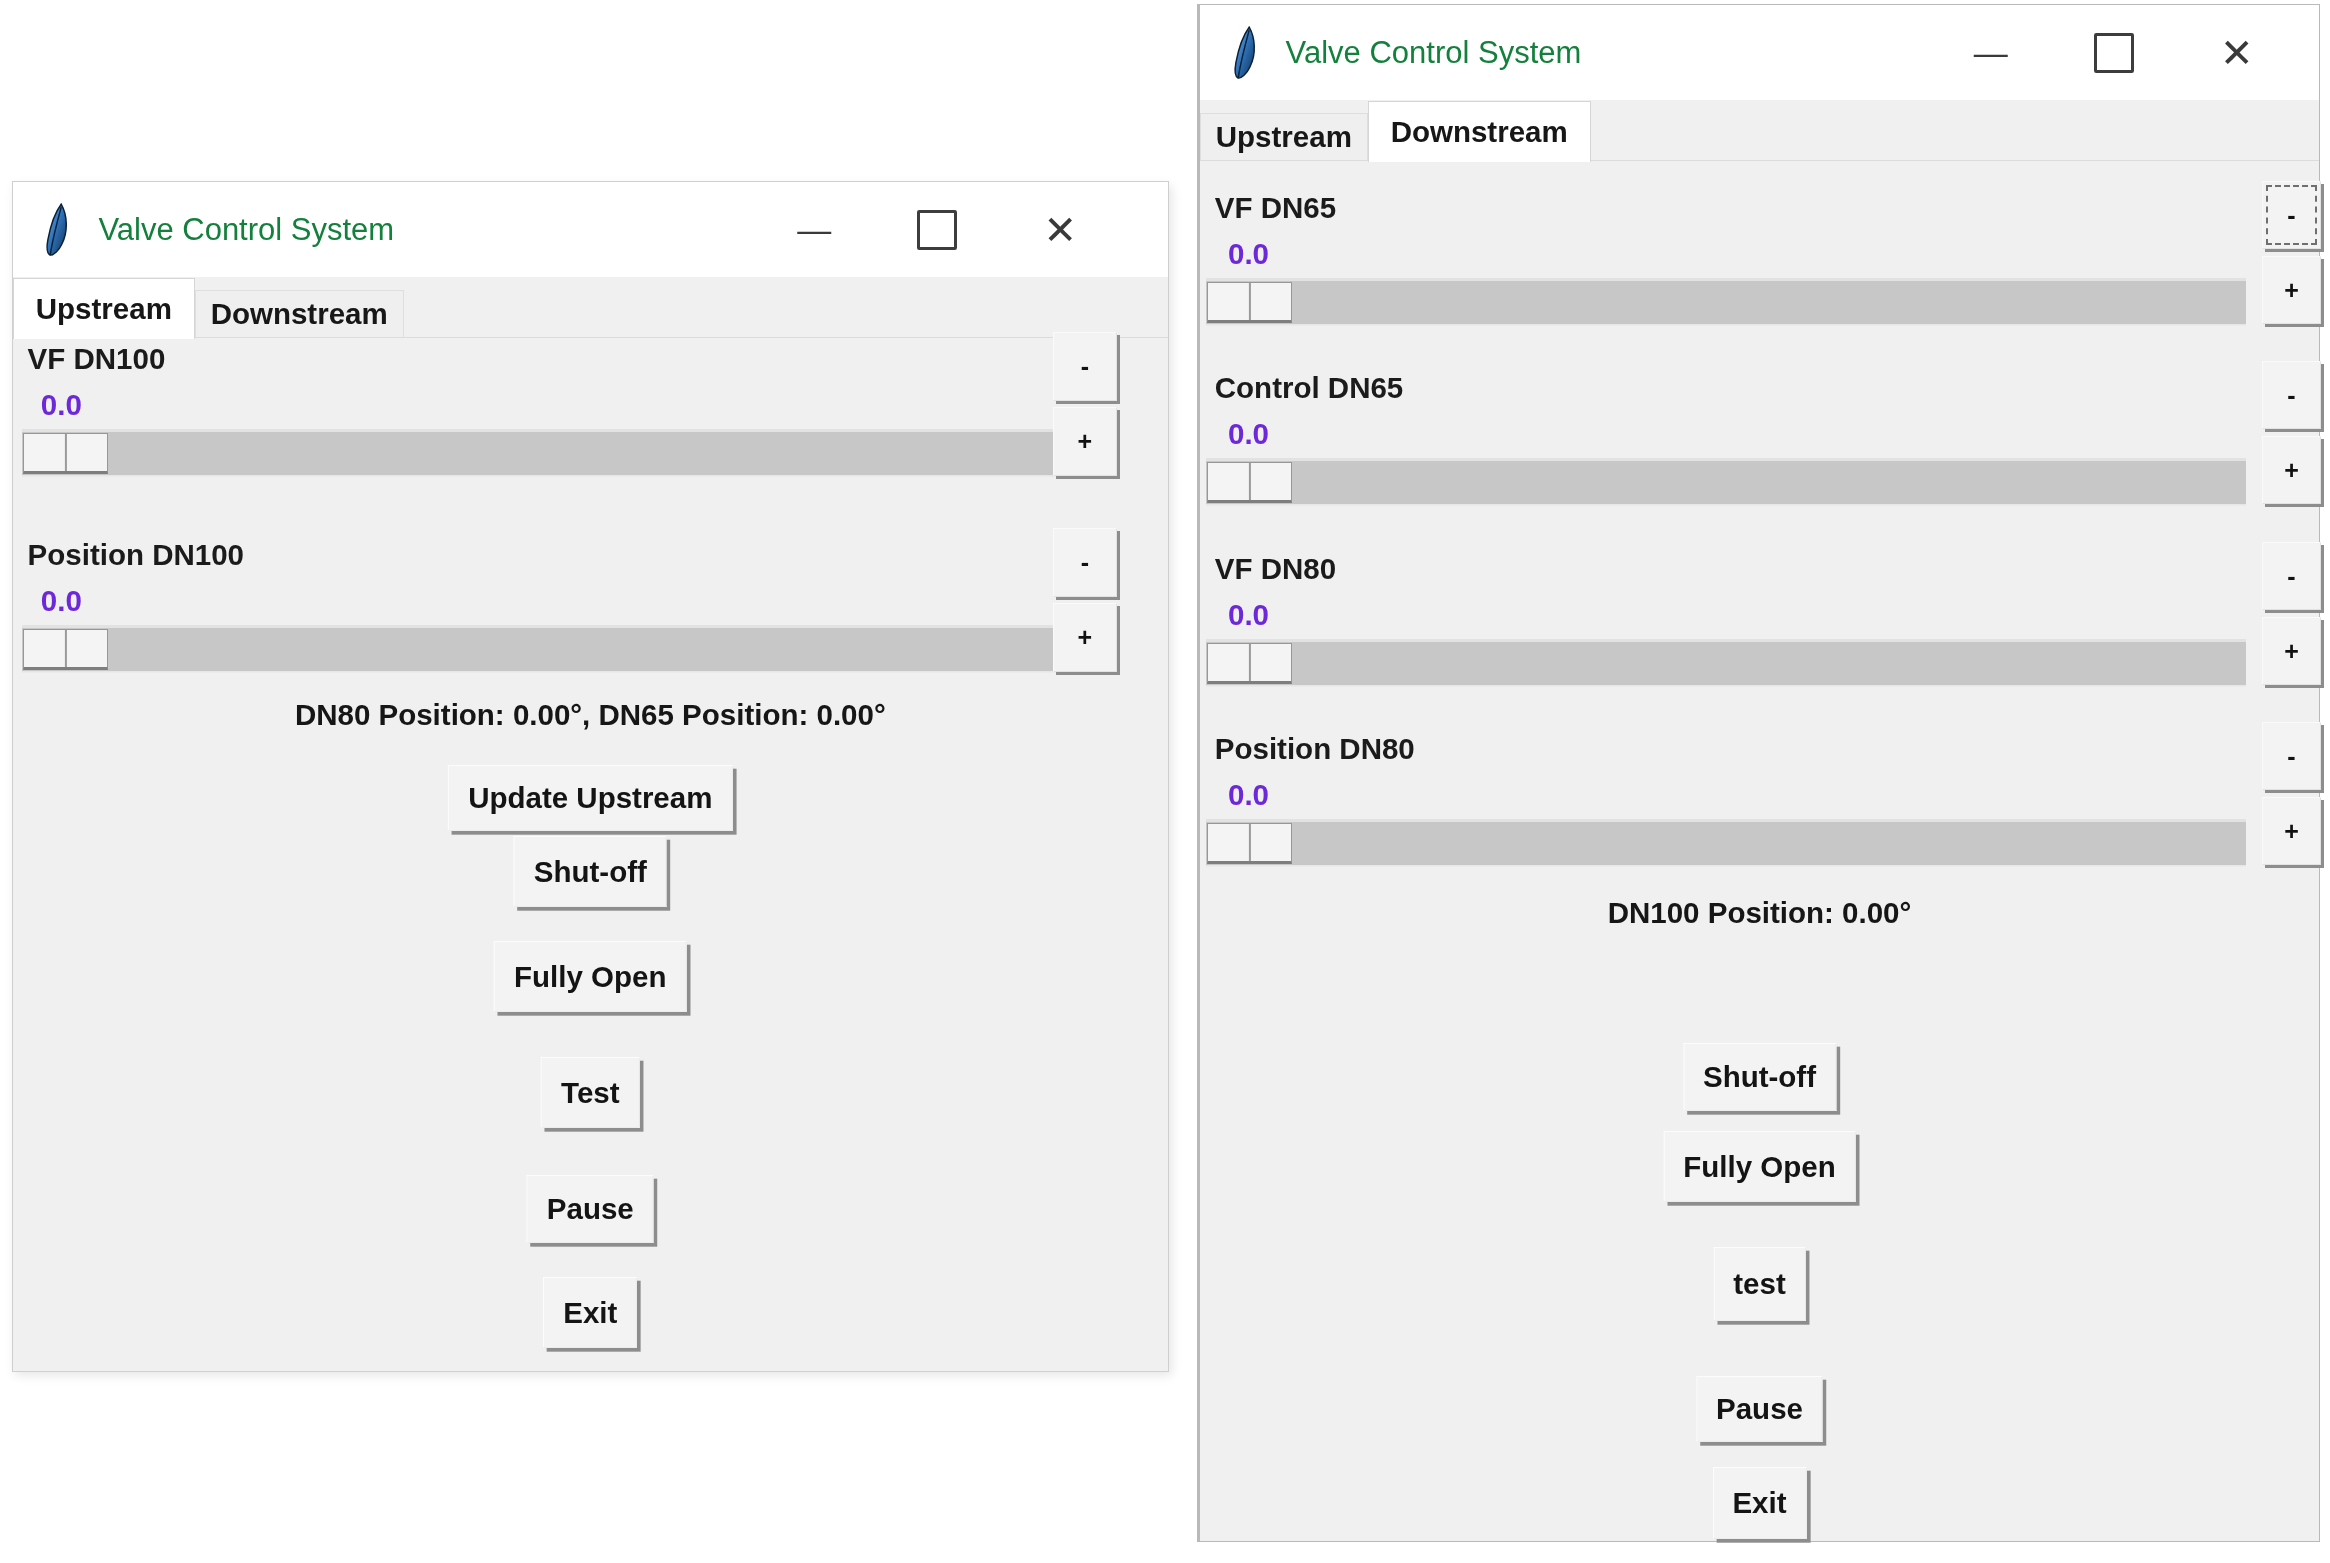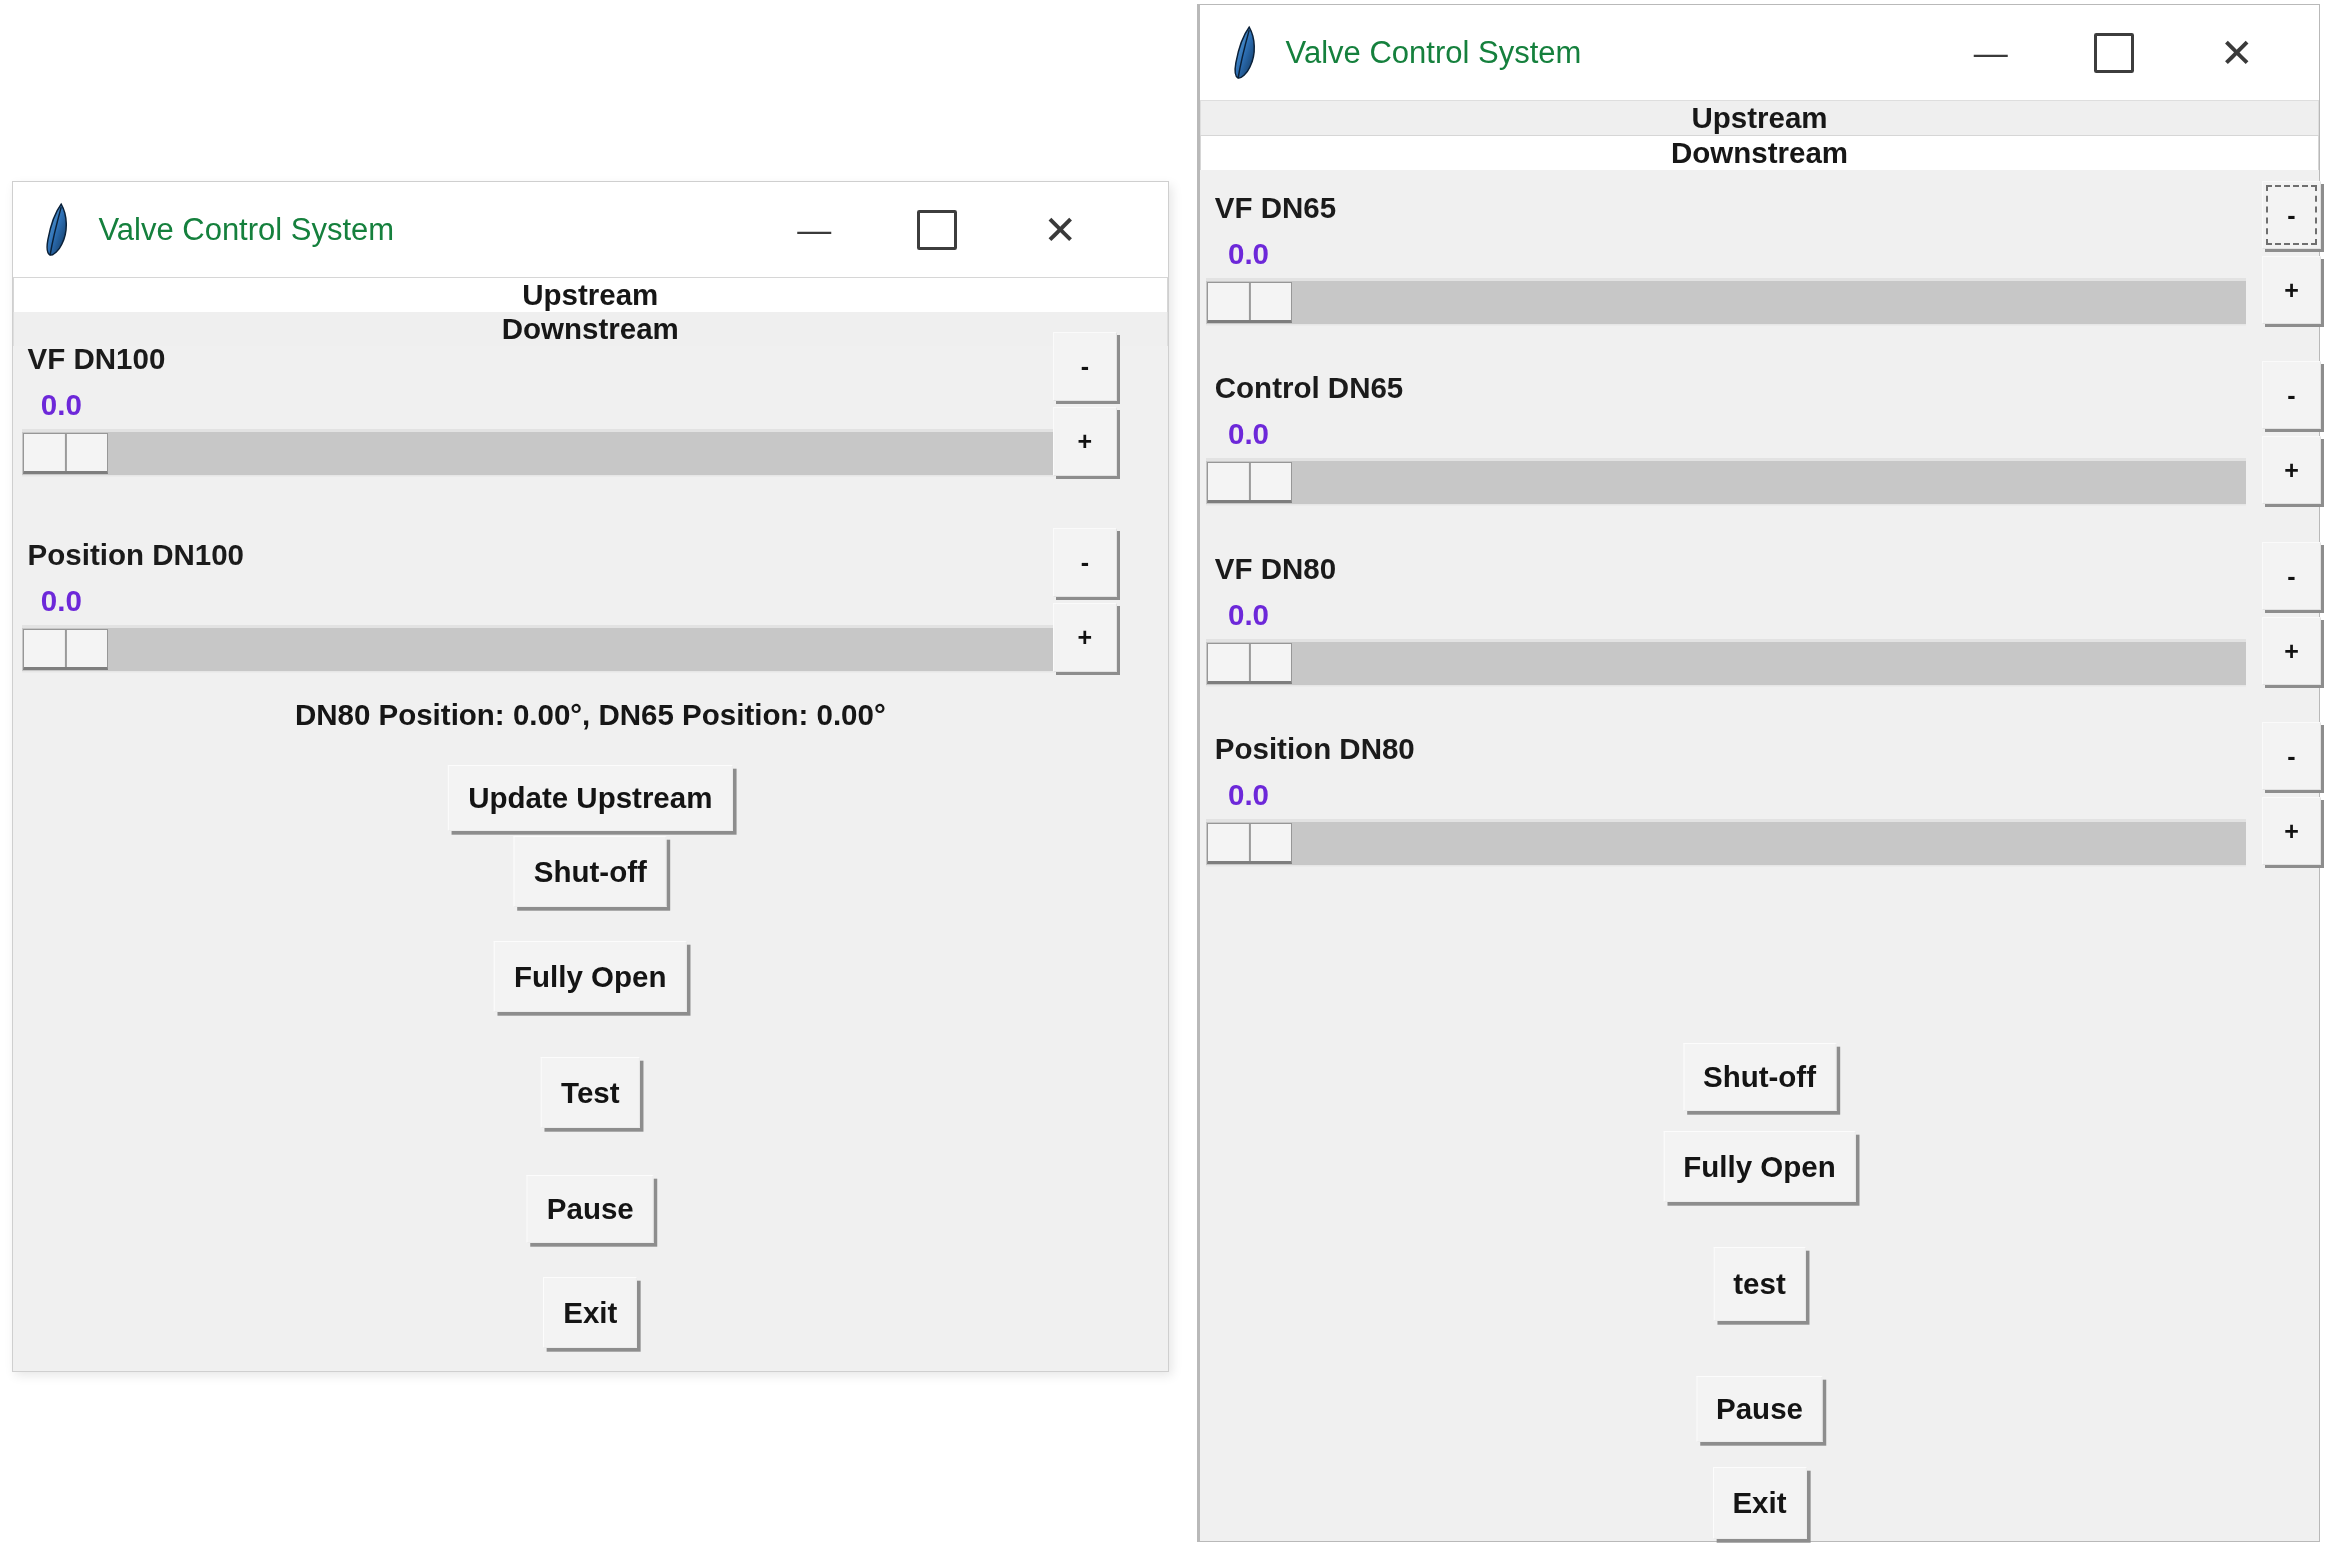--- a/index.html
+++ b/index.html
@@ -33,21 +33,21 @@
     width:123px;height:100%;display:flex;align-items:center;justify-content:center;
     color:#3a3a3a;cursor:default;
   }
   .ctrl.min{font-size:34px;font-weight:400;}
   .ctrl.close{font-size:40px;font-weight:300;}
   .max-box{width:34px;height:34px;border:3px solid #3d3d3d;border-radius:2.2px;display:block;}
   
   .tabstrip{
     position:absolute;left:0;top:95px;width:100%;height:61px;
     background:#f0f0f0;border-bottom:1.5px solid #dcdcdc;
-    display:flex;box-sizing:border-box;flex-direction:column;
+    display:flex;align-items:flex-end;box-sizing:border-box;
   }
   .tab{
     display:flex;align-items:center;justify-content:center;white-space:nowrap;
     font-size:29.5px;font-weight:600;color:#171717;box-sizing:border-box;
   }
   .tab.active{
     background:#ffffff;height:61px;margin-bottom:-1.5px;
     border:1.5px solid #d6d6d6;border-bottom:none;padding:0 22px;z-index:2;
   }
   .tab.inactive{
@@ -222,20 +222,21 @@
   <div class="sgroup" style="top:727px">
     <div class="slabel">Position DN80</div>
     <div class="svalue">0.0</div>
     <div class="strough">
       <div class="shandle"></div>
     </div>
     <button class="sbtn minus">-</button>
     <button class="sbtn plus">+</button>
   </div>
 
+  <div class="status" style="top:891px">DN100 Position: 0.00°</div>
 
   <button class="pbtn" style="top:1038px;height:68px">Shut-off</button>
   <button class="pbtn" style="top:1126px;height:71px">Fully Open</button>
   <button class="pbtn" style="top:1242px;height:74px">test</button>
   <button class="pbtn" style="top:1371px;height:66px">Pause</button>
   <button class="pbtn" style="top:1462px;height:72px">Exit</button>
 </div>
 
 
 </body></html>

